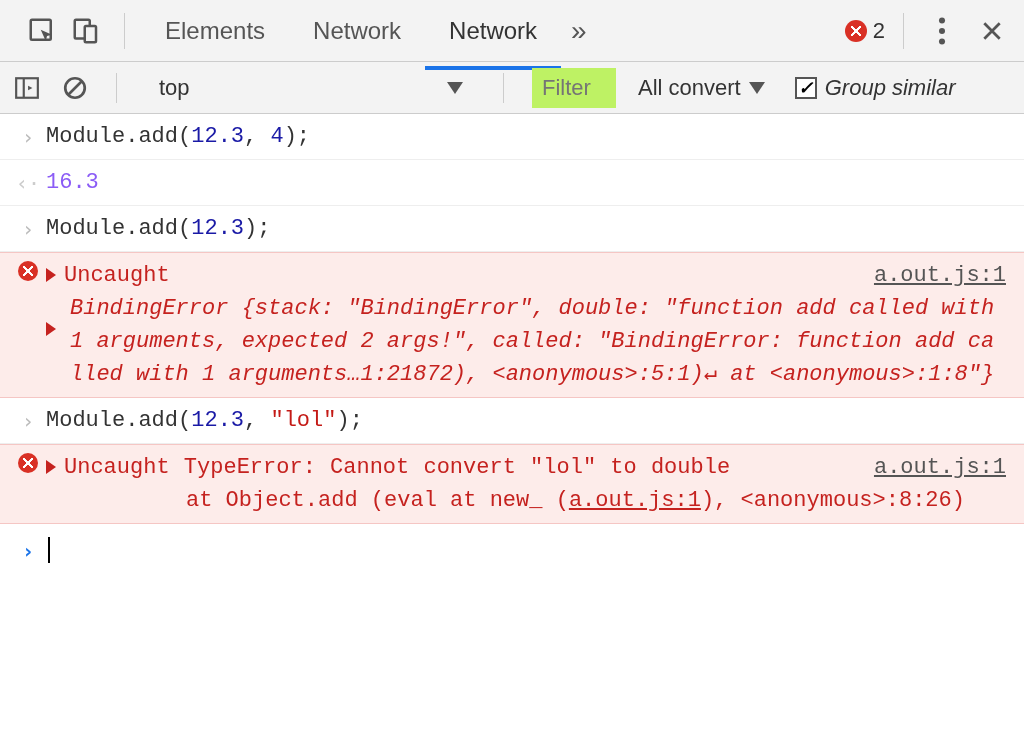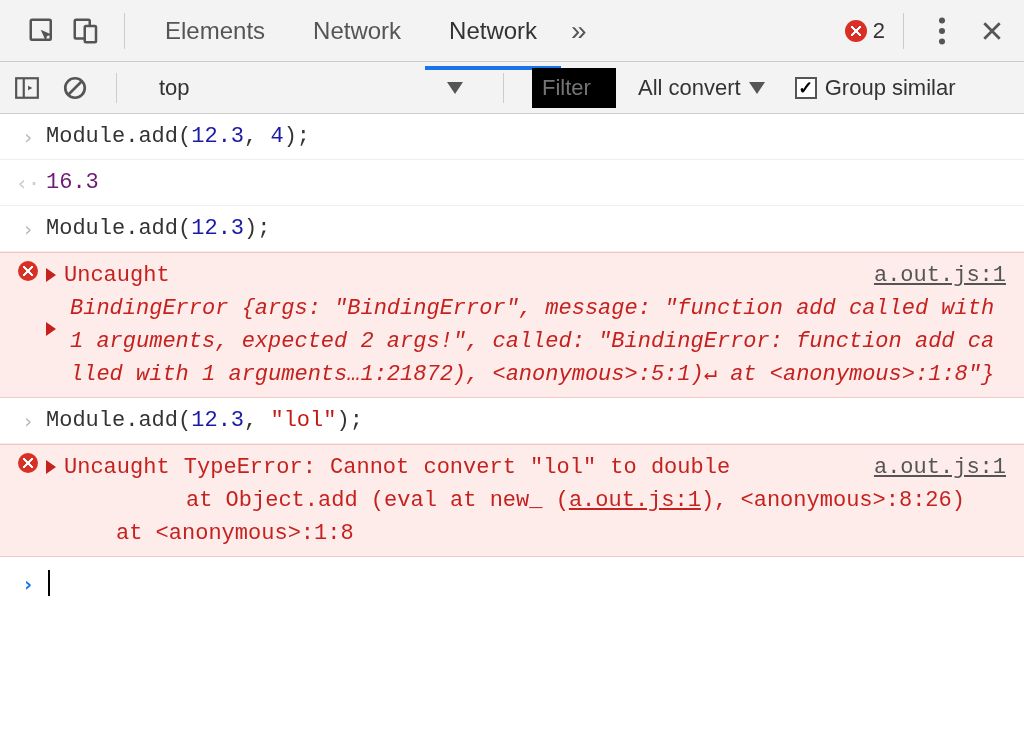--- a/index.html
+++ b/index.html
@@ -68,21 +68,21 @@
   .ctx-select{
     flex:0 0 330px;
     height:40px;
     display:flex;align-items:center;justify-content:space-between;
     padding:0 12px 0 14px;
     background:#fff0;
     font-size:22px;
   }
   .filter-input{
     width:84px;height:40px;
-    border:none;background:#000000;
+    border:none;background:#bef264;
     padding:0 10px;
     font-size:22px;color:#777;
   }
   .levels{display:flex;align-items:center;gap:8px;font-size:22px;}
   .checkbox{
     width:22px;height:22px;border:2px solid #555;display:inline-flex;
     align-items:center;justify-content:center;background:#fff;
   }
   .checkbox.checked::after{content:"✓";font-size:18px;line-height:1;color:#000;font-weight:bold;}
   .tri-down{width:0;height:0;border-left:8px solid transparent;border-right:8px solid transparent;border-top:12px solid #555;}
@@ -96,21 +96,21 @@
     font-family: Menlo, Consolas, monospace;
     line-height:1.5;
   }
   .row .gutter{width:36px;flex:none;display:flex;justify-content:center;padding-top:2px;color:#aaa;font-size:20px;}
   .row .content{flex:1;min-width:0;word-break:break-all;}
   .row.input .gutter{color:#bbb;}
   .row.output .gutter{color:#ccc;}
   .row.error{background:#fdecea;border-top:1px solid #f5c6c4;border-bottom:1px solid #f5c6c4;}
   .row.error .gutter{color:#d93025;}
   .row.error .content{color:#c5221f;}
-  .row.output .content{color:#701a75;}
+  .row.output .content{color:#8b5cf6;}
   .num{color:#1a1aa6;}
   .str{color:#c41a16;}
   .src-link{float:right;text-decoration:underline;color:#545454;}
   .row.error .src-link{color:#555;}
   .expander{
     display:inline-block;width:0;height:0;
     border-top:7px solid transparent;border-bottom:7px solid transparent;border-left:10px solid #555;
     margin-right:8px;vertical-align:middle;
   }
   .row.error .expander{border-left-color:#c5221f;}
@@ -190,21 +190,21 @@
   <div class="ctx-select">
     <span>top</span>
     <span class="tri-down"></span>
   </div>
   <div class="sep"></div>
   <input class="filter-input" placeholder="Filter" style="">
   <div class="levels">
     <span>All convert</span>
     <span class="tri-down"></span>
   </div>
-  <div class="levels" style="margin-left:8px;">
+  <div class="levels" style="margin-left:8px;font-style:italic;">
     <span class="checkbox checked"></span>
     <span>Group similar</span>
   </div>
 </div>
 
 <div class="console">
 
   <div class="row input">
     <div class="gutter">›</div>
     <div class="content mono">
@@ -226,42 +226,41 @@
 
   <div class="row error">
     <div class="gutter">
       <span class="red-circle" style="width:20px;height:20px;"></span>
     </div>
     <div class="content mono">
       <a class="src-link">a.out.js:1</a>
       <span class="expander"></span><span>Uncaught</span>
       <div class="err-detail italic">
         <span class="side-expander"></span>
-        <span>BindingError {args: </span><span>"BindingError"</span><span>, message: </span><span>"function add called with 1 arguments, expected 2 args!"</span><span>, called: </span><span>"BindingError: function add called with 1 arguments…1:21872), &lt;anonymous&gt;:5:1)↵    at &lt;anonymous&gt;:1:8"</span><span>}</span>
+        <span>BindingError {stack: </span><span>"BindingError"</span><span>, double: </span><span>"function add called with 1 arguments, expected 2 args!"</span><span>, called: </span><span>"BindingError: function add called with 1 arguments…1:21872), &lt;anonymous&gt;:5:1)↵    at &lt;anonymous&gt;:1:8"</span><span>}</span>
       </div>
     </div>
   </div>
 
   <div class="row input">
     <div class="gutter">›</div>
     <div class="content mono">
       <span>Module.add(</span><span class="num">12.3</span><span>, </span><span class="str">"lol"</span><span>);</span>
     </div>
   </div>
 
   <div class="row error">
     <div class="gutter">
       <span class="red-circle" style="width:20px;height:20px;"></span>
     </div>
     <div class="content mono">
       <a class="src-link">a.out.js:1</a>
       <span class="expander"></span><span style="word-spacing:1px;">Uncaught TypeError: Cannot convert "lol" to  double</span>
       <div class="stacktrace">
         <div style="text-indent:-70px;padding-left:70px;"><span style="padding-left:70px;margin-top:8px;">at Object.add (eval at new_ (</span><span style="text-decoration:underline;">a.out.js:1</span><span>), &lt;anonymous&gt;:8:26)</span></div>
-        <div><span>at &lt;anonymous&gt;:1:8</span></div>
       </div>
     </div>
   </div>
 
   <div class="row prompt-row" style="border-bottom:none;padding-top:10px;">
     <div class="gutter">›</div>
     <div class="content mono"><span class="cursor"></span></div>
   </div>
 
 </div>

